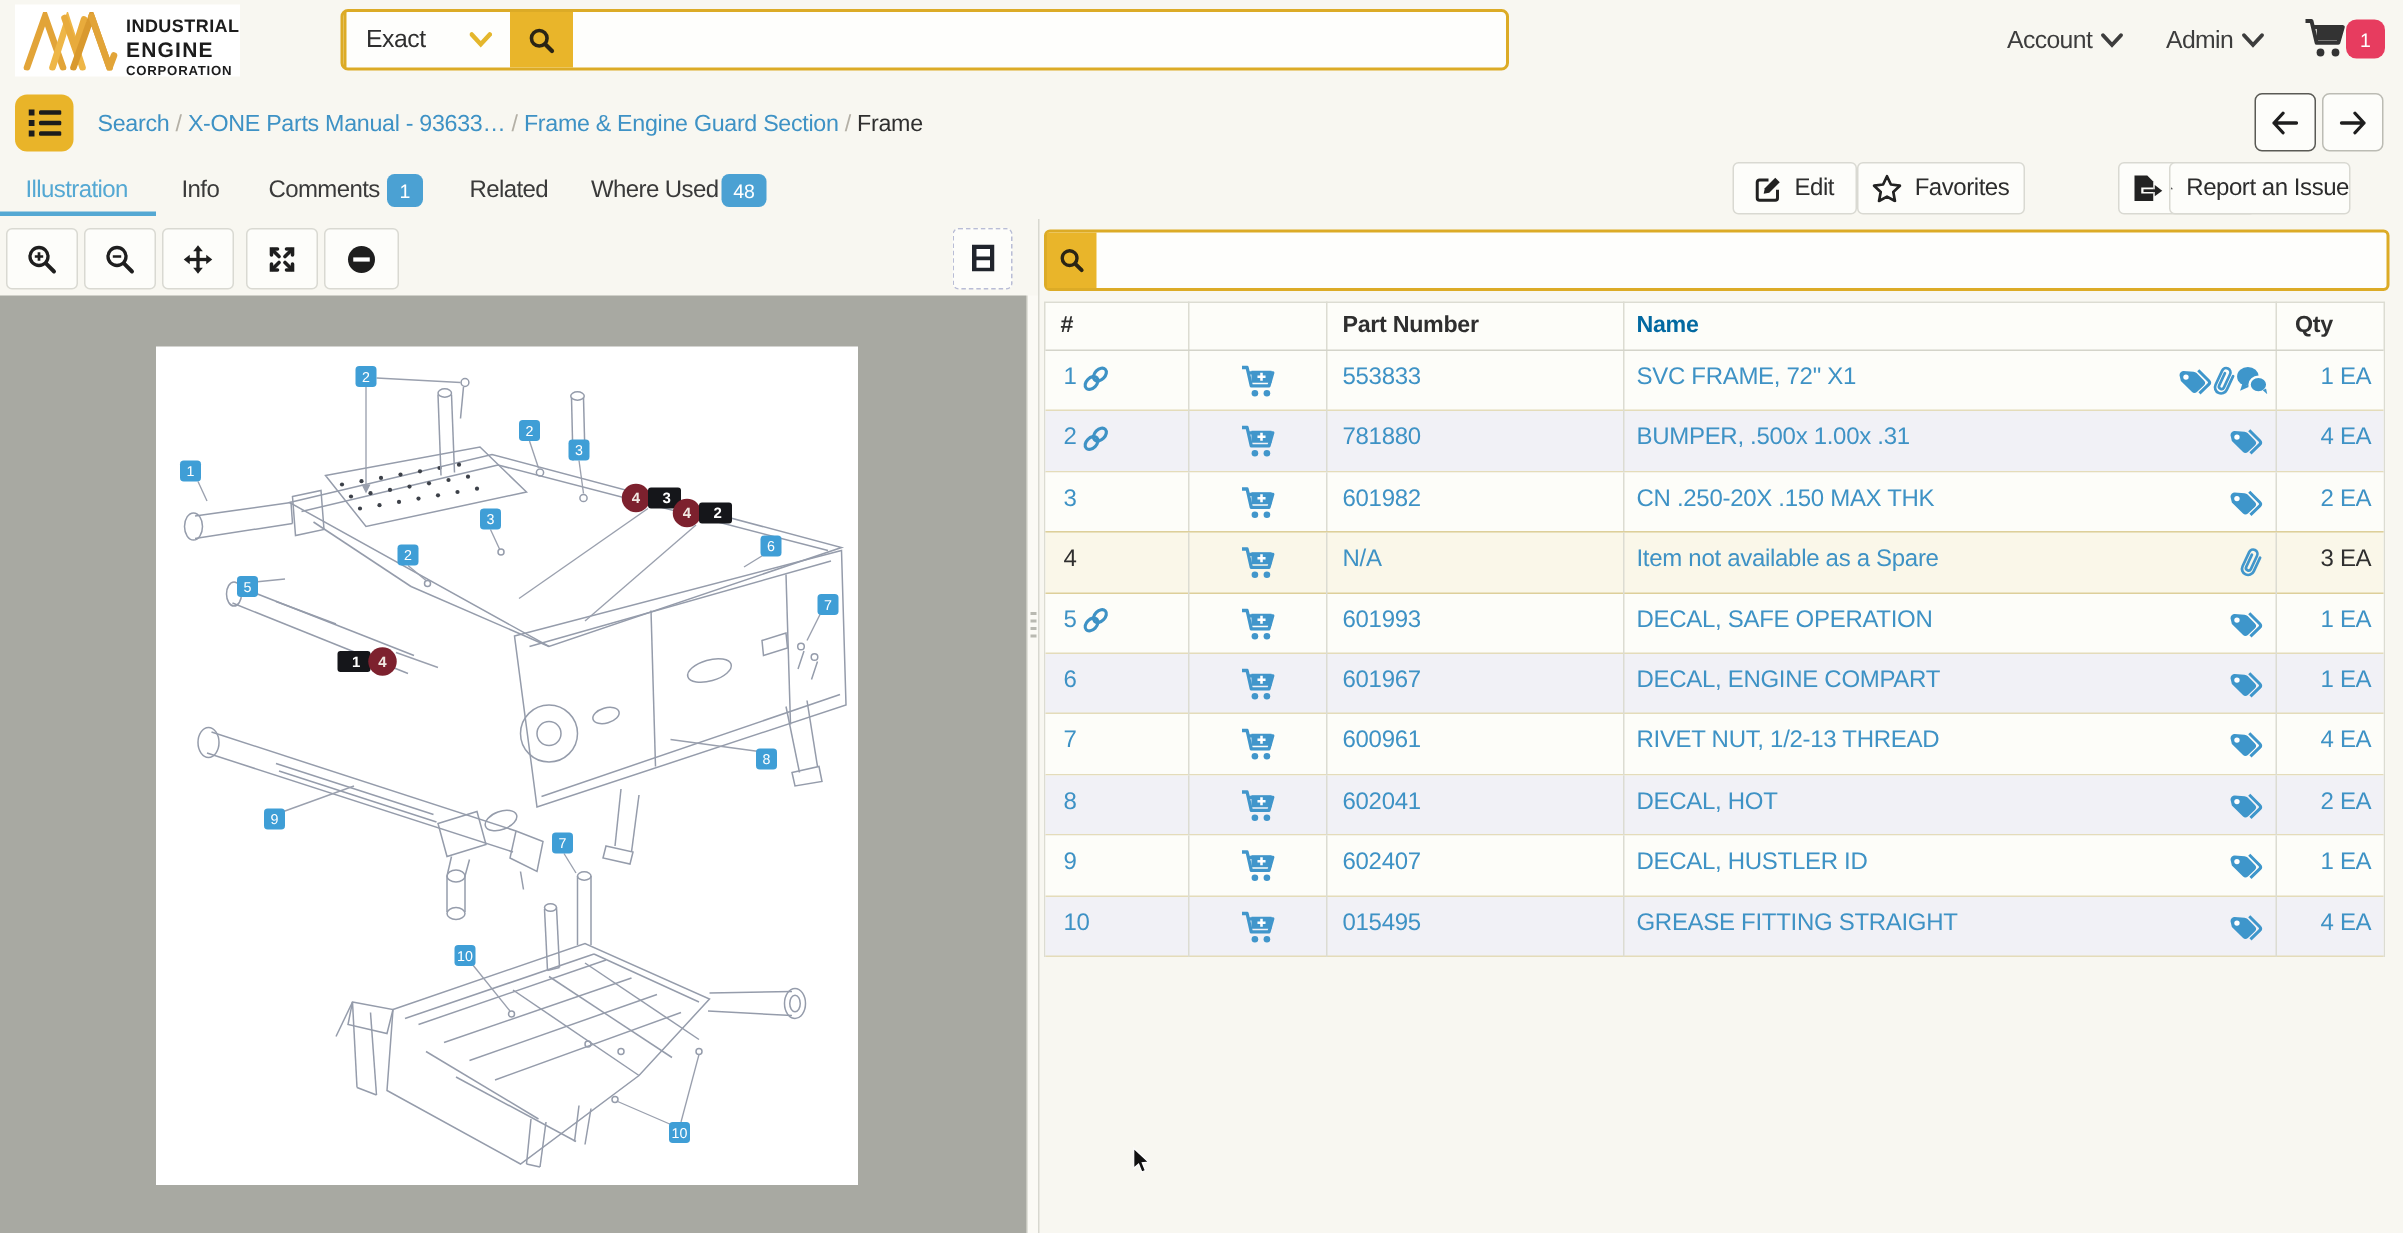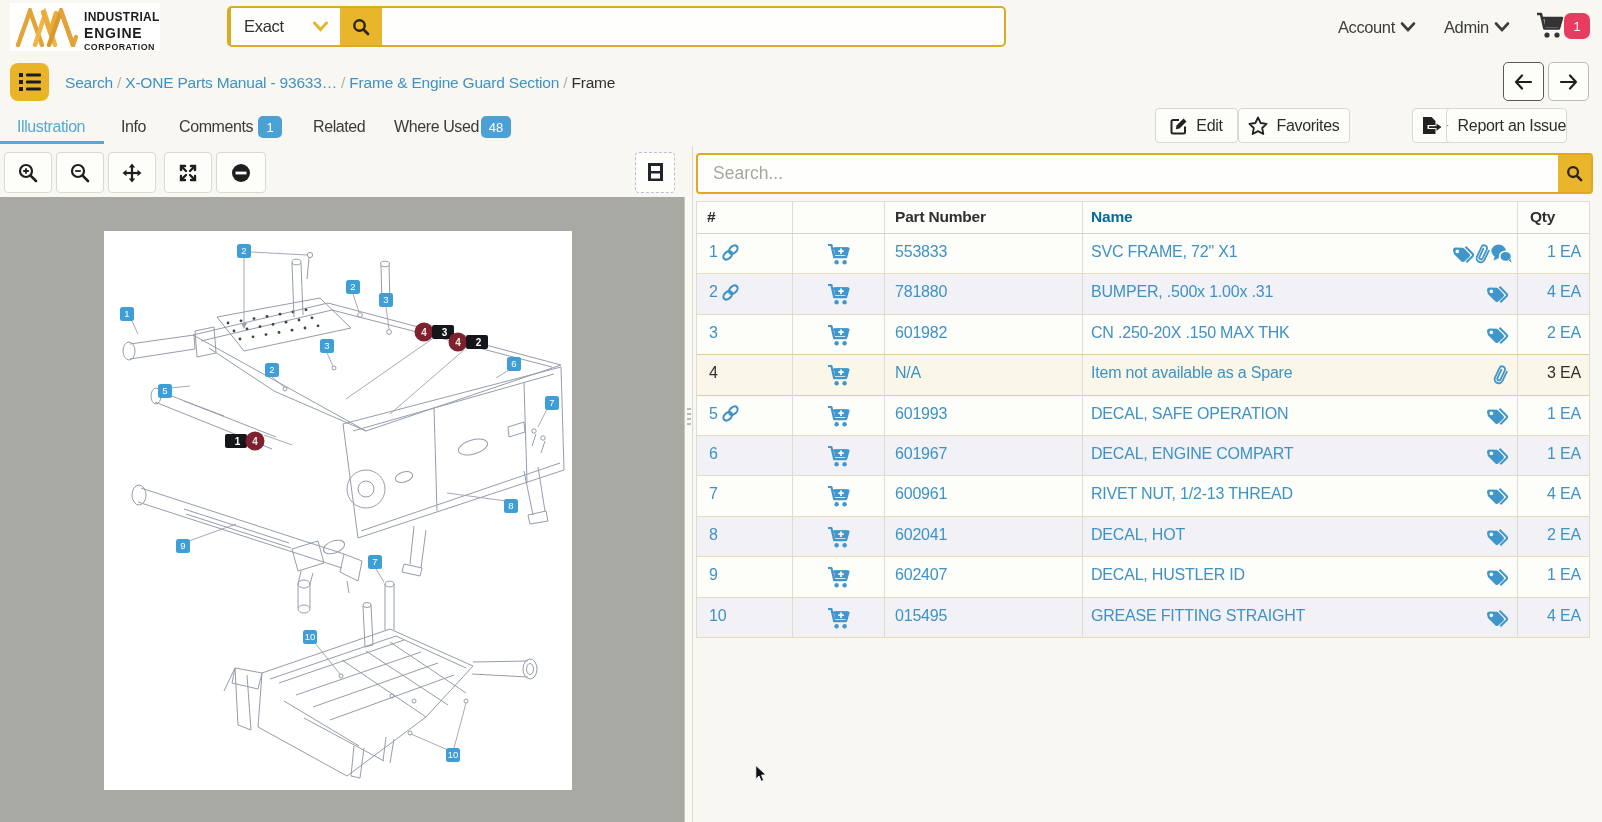--- a/index.html
+++ b/index.html
@@ -346,21 +346,20 @@
 <text x="354" y="114.6" font-size="10" font-weight="bold" fill="#f0e8e2" text-anchor="middle" font-family="Liberation Sans, sans-serif">4</text>
 <rect x="362" y="104" width="22" height="14" rx="2" fill="#15161a"></rect>
 <text x="374.5" y="114.6" font-size="10" font-weight="bold" fill="#ffffff" text-anchor="middle" font-family="Liberation Sans, sans-serif">2</text>
 <rect x="121" y="203" width="22" height="14" rx="2" fill="#15161a"></rect>
 <text x="133.5" y="213.6" font-size="10" font-weight="bold" fill="#ffffff" text-anchor="middle" font-family="Liberation Sans, sans-serif">1</text>
 <circle cx="151" cy="210" r="9.5" fill="#7d212e"></circle>
 <text x="151" y="213.6" font-size="10" font-weight="bold" fill="#f0e8e2" text-anchor="middle" font-family="Liberation Sans, sans-serif">4</text>
 </svg>
 
 <div class="abs" style="left:696px; top:153px; width:897px; height:41px; border:2px solid #dcab26; border-radius:4px; background:#fefefc; display:flex;">
-  <div style="flex:1; display:flex; align-items:center; padding-left:15px; color:#aba69c; font-size:17.5px;">Search...</div>
   <div style="width:33px; background:#e9b52a; display:flex; align-items:center; justify-content:center;">
     <svg width="17" height="17" viewBox="0 0 18 18">
         <circle cx="7.5" cy="7.5" r="5.2" fill="none" stroke="#2a2415" stroke-width="2.4"></circle>
         <path d="M11.5,11.5 L16,16" stroke="#2a2415" stroke-width="2.8" stroke-linecap="round"></path>
       </svg>
   </div>
 </div>
 
 <div id="tbl" class="abs" style="left:696px; top:201px; width:894px; height:439px;">
 <div style="position:absolute; left:0; top:0; width:894px; height:437px; border:1px solid #dcdcd2; background:#fdfdf9;"></div>

